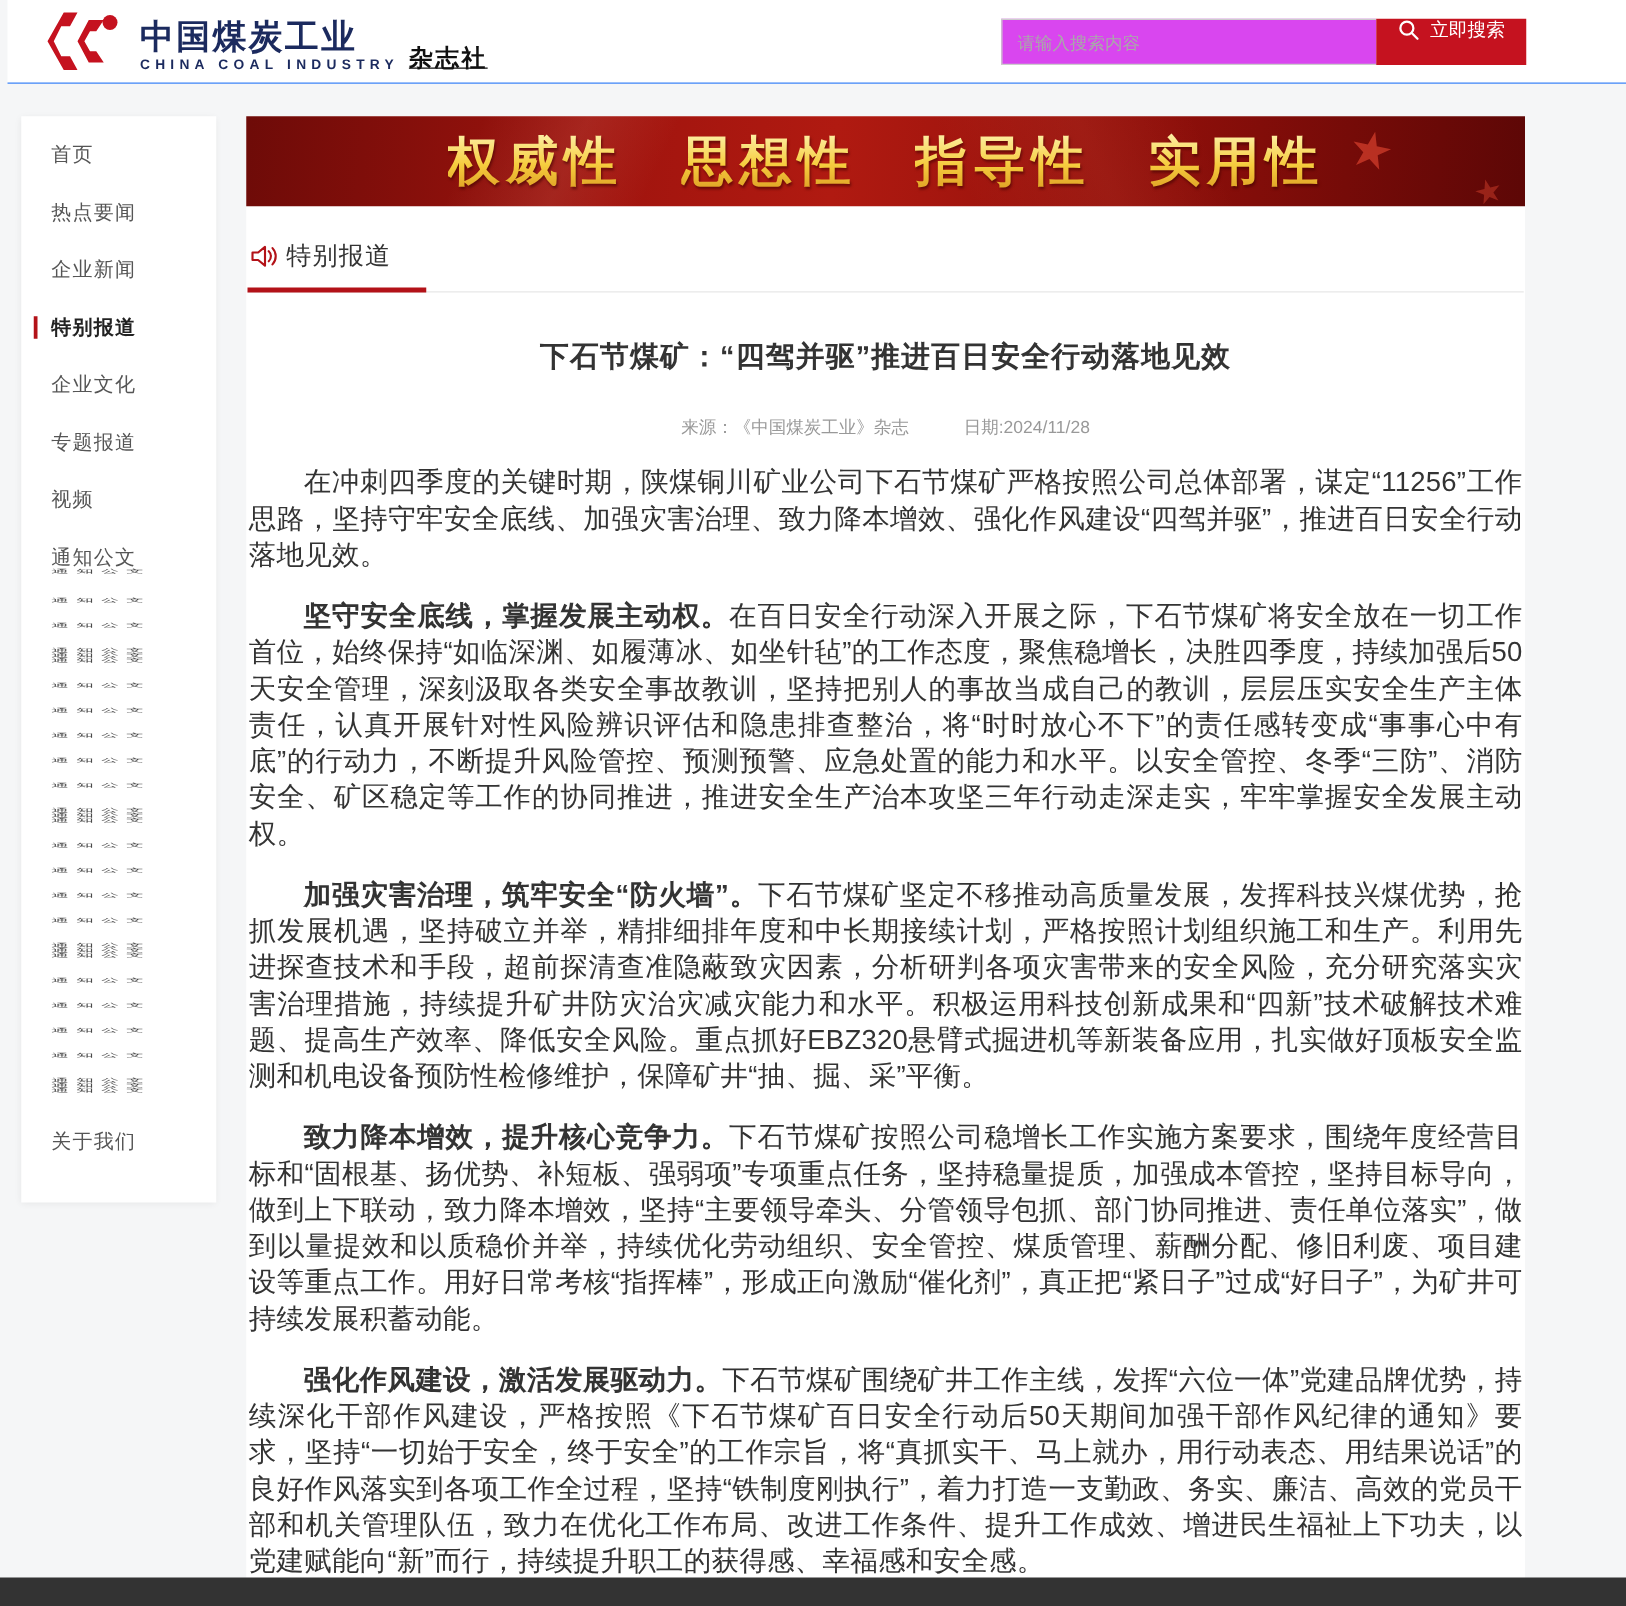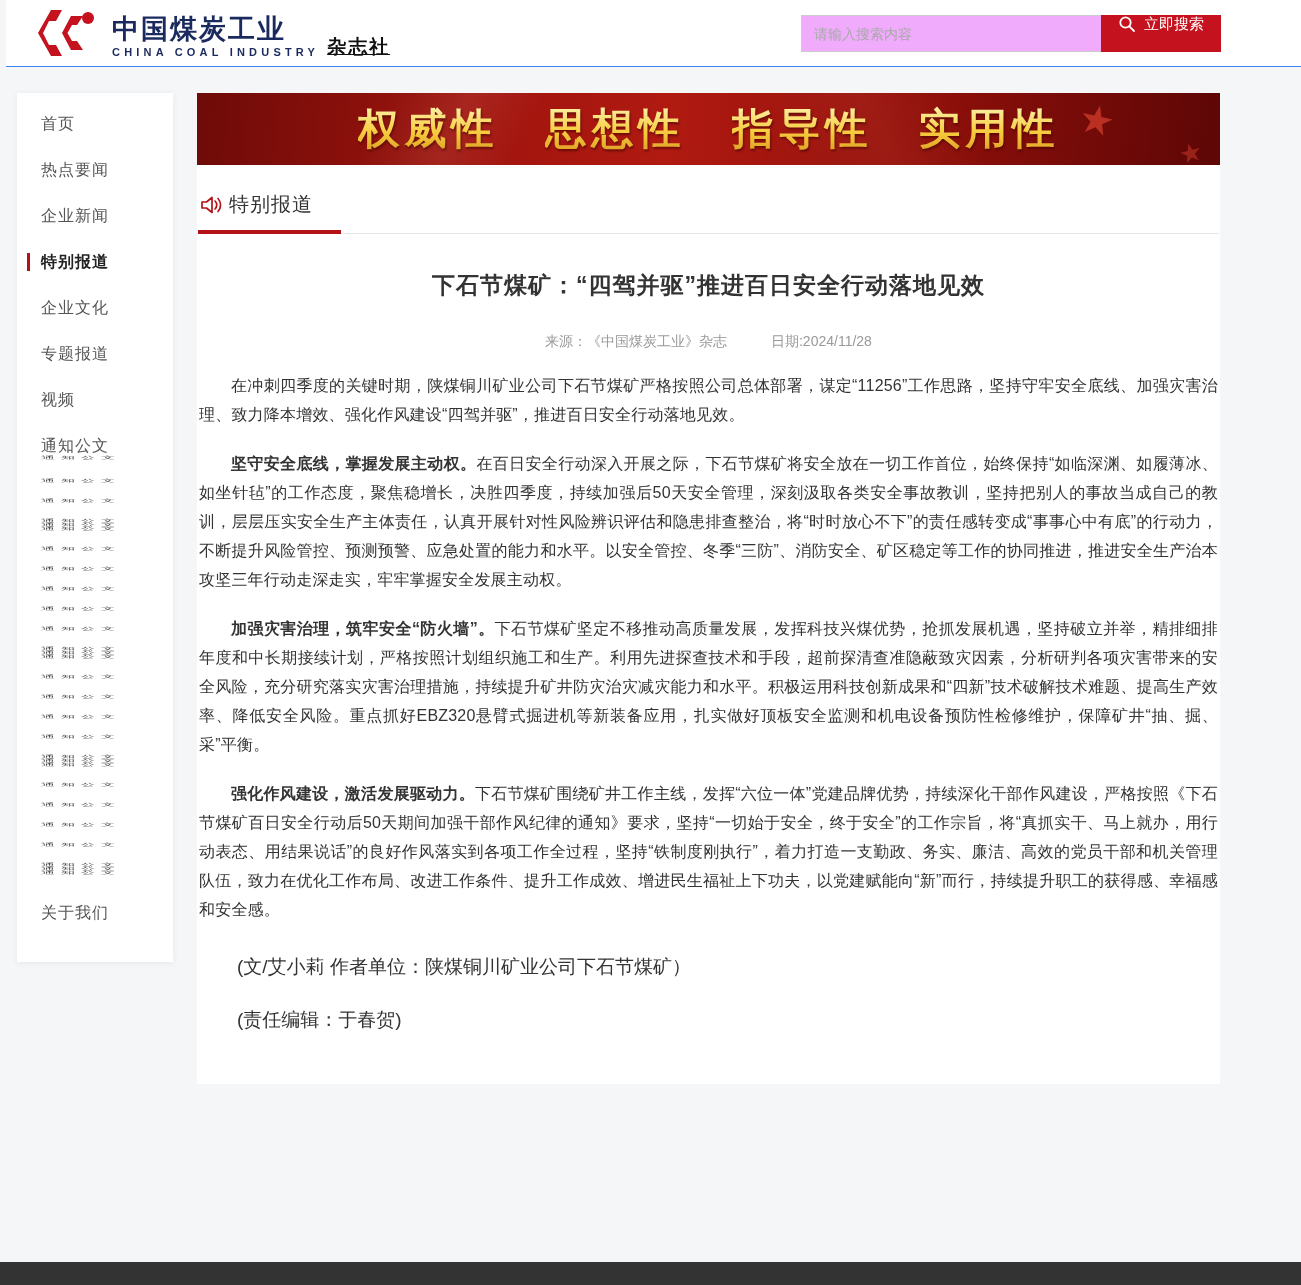--- a/index.html
+++ b/index.html
@@ -17,21 +17,21 @@
     background:#fff; border-bottom:1px solid #3b82f6; z-index:5;
   }
   .logo-wrap { position:absolute; left:30px; top:8px; display:flex; align-items:flex-end; cursor:pointer; }
   .logo-mark { width:64px; height:50px; margin-right:12px; }
   .logo-text-cn { font-size:27px; font-weight:bold; color:#1b2a5e; letter-spacing:2px; line-height:28px; }
   .logo-text-en { font-size:11px; font-weight:bold; color:#1b2a5e; letter-spacing:4.2px; margin-top:3px; }
   .logo-suffix { font-size:19px; color:#111; margin-left:8px; margin-bottom:-2px; letter-spacing:2px; font-family:"Liberation Serif", serif; font-weight:bold;text-decoration:underline; }
   .search-wrap { position:absolute; right:86px; top:15px; display:flex; }
   .search-input {
     width:300px; height:37px; border:1px solid #ccc; border-right:none;
-    padding:0 12px; font-size:14px; color:#333; outline:none; background:#f0abfc;
+    padding:0 12px; font-size:14px; color:#333; outline:none; background:#d946ef;
   }
   .search-input::placeholder { color:#a9a9a9; }
   .search-btn {
     width:120px; height:37px; background:#c5121f; color:#fff; border:none;
     font-size:15px; display:flex; align-items:flex-start; justify-content:center; gap:8px; cursor:pointer;
   }
   
   .sidebar {
     position:absolute; left:17px; top:93px; width:156px;
     background:#fff; box-shadow:0 1px 6px rgba(0,0,0,.07);
@@ -93,21 +93,21 @@
   .section-title { font-size:20px; color:#333; letter-spacing:1px; }
   .article { padding:0 2px; }
   .article-title {
     text-align:center; font-size:23px; font-weight:bold; color:#333;
     margin-top:36px; letter-spacing:1px;
   }
   .article-meta { text-align:center; font-size:14px; color:#999; margin-top:32px; }
   .article-meta span + span { margin-left:40px; }
   .article-body { margin-top:10px; }
   .para {
-    font-size:16px; line-height:29px; color:#333; text-align:justify;
+    font-size:22px; line-height:29px; color:#333; text-align:justify;
     text-indent:2em; margin-top:20px; letter-spacing:.2px;
   }
   .para b { font-weight:bold; }
   .sig { font-size:19px; line-height:29px; color:#333; text-indent:2em; margin-top:28px; }
   .sig.editor { margin-top:24px; }
   
   .footer { position:absolute; left:0; bottom:0; width:1301px; height:23px; background:#333; }
   .icon-svg { display:block; }
 </style>
 </head>
@@ -269,20 +269,21 @@
   <article class="article">
     <h1 class="article-title">下石节煤矿：“四驾并驱”推进百日安全行动落地见效</h1>
     <div class="article-meta">
       <span>来源：《中国煤炭工业》杂志</span>
       <span>日期:2024/11/28</span>
     </div>
     <div class="article-body" id="article-body">
         <p class="para">在冲刺四季度的关键时期，陕煤铜川矿业公司下石节煤矿严格按照公司总体部署，谋定“11256”工作思路，坚持守牢安全底线、加强灾害治理、致力降本增效、强化作风建设“四驾并驱”，推进百日安全行动落地见效。</p>
         <p class="para"><b>坚守安全底线，掌握发展主动权。</b>在百日安全行动深入开展之际，下石节煤矿将安全放在一切工作首位，始终保持“如临深渊、如履薄冰、如坐针毡”的工作态度，聚焦稳增长，决胜四季度，持续加强后50天安全管理，深刻汲取各类安全事故教训，坚持把别人的事故当成自己的教训，层层压实安全生产主体责任，认真开展针对性风险辨识评估和隐患排查整治，将“时时放心不下”的责任感转变成“事事心中有底”的行动力，不断提升风险管控、预测预警、应急处置的能力和水平。以安全管控、冬季“三防”、消防安全、矿区稳定等工作的协同推进，推进安全生产治本攻坚三年行动走深走实，牢牢掌握安全发展主动权。</p>
         <p class="para"><b>加强灾害治理，筑牢安全“防火墙”。</b>下石节煤矿坚定不移推动高质量发展，发挥科技兴煤优势，抢抓发展机遇，坚持破立并举，精排细排年度和中长期接续计划，严格按照计划组织施工和生产。利用先进探查技术和手段，超前探清查准隐蔽致灾因素，分析研判各项灾害带来的安全风险，充分研究落实灾害治理措施，持续提升矿井防灾治灾减灾能力和水平。积极运用科技创新成果和“四新”技术破解技术难题、提高生产效率、降低安全风险。重点抓好EBZ320悬臂式掘进机等新装备应用，扎实做好顶板安全监测和机电设备预防性检修维护，保障矿井“抽、掘、采”平衡。</p>
+        <p class="para"><b>致力降本增效，提升核心竞争力。</b>下石节煤矿按照公司稳增长工作实施方案要求，围绕年度经营目标和“固根基、扬优势、补短板、强弱项”专项重点任务，坚持稳量提质，加强成本管控，坚持目标导向，做到上下联动，致力降本增效，坚持“主要领导牵头、分管领导包抓、部门协同推进、责任单位落实”，做到以量提效和以质稳价并举，持续优化劳动组织、安全管控、煤质管理、薪酬分配、修旧利废、项目建设等重点工作。用好日常考核“指挥棒”，形成正向激励“催化剂”，真正把“紧日子”过成“好日子”，为矿井可持续发展积蓄动能。</p>
         <p class="para"><b>强化作风建设，激活发展驱动力。</b>下石节煤矿围绕矿井工作主线，发挥“六位一体”党建品牌优势，持续深化干部作风建设，严格按照《下石节煤矿百日安全行动后50天期间加强干部作风纪律的通知》要求，坚持“一切始于安全，终于安全”的工作宗旨，将“真抓实干、马上就办，用行动表态、用结果说话”的良好作风落实到各项工作全过程，坚持“铁制度刚执行”，着力打造一支勤政、务实、廉洁、高效的党员干部和机关管理队伍，致力在优化工作布局、改进工作条件、提升工作成效、增进民生福祉上下功夫，以党建赋能向“新”而行，持续提升职工的获得感、幸福感和安全感。</p>
       </div>
     <p class="sig">(文/艾小莉  作者单位：陕煤铜川矿业公司下石节煤矿）</p>
     <p class="sig editor">(责任编辑：于春贺)</p>
   </article>
 </main>
 
 <footer class="footer"></footer>
 
 </body></html>

